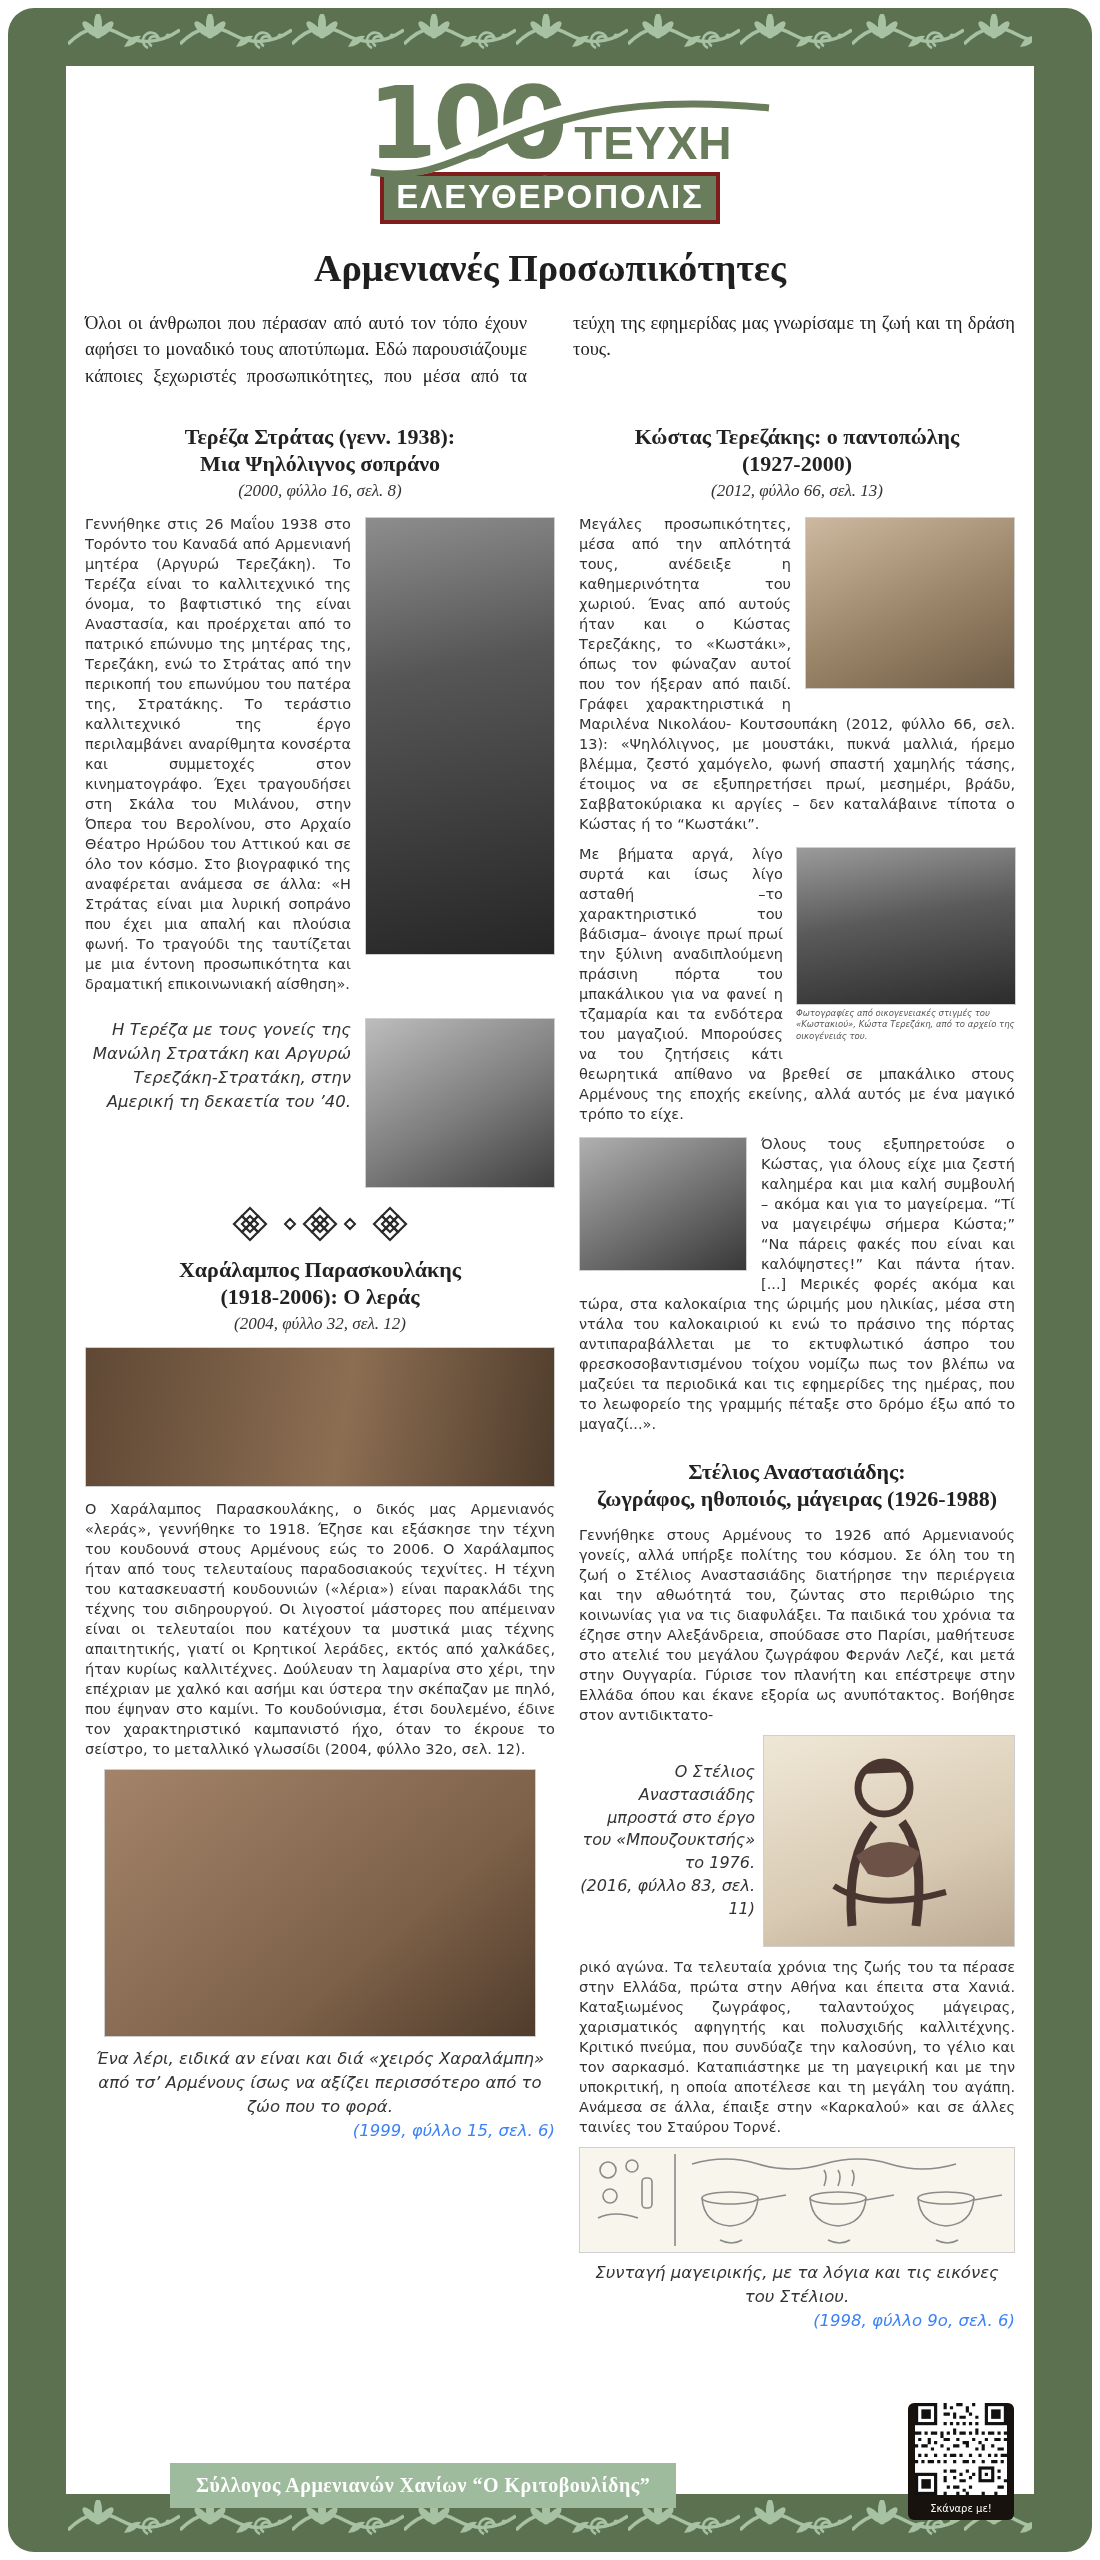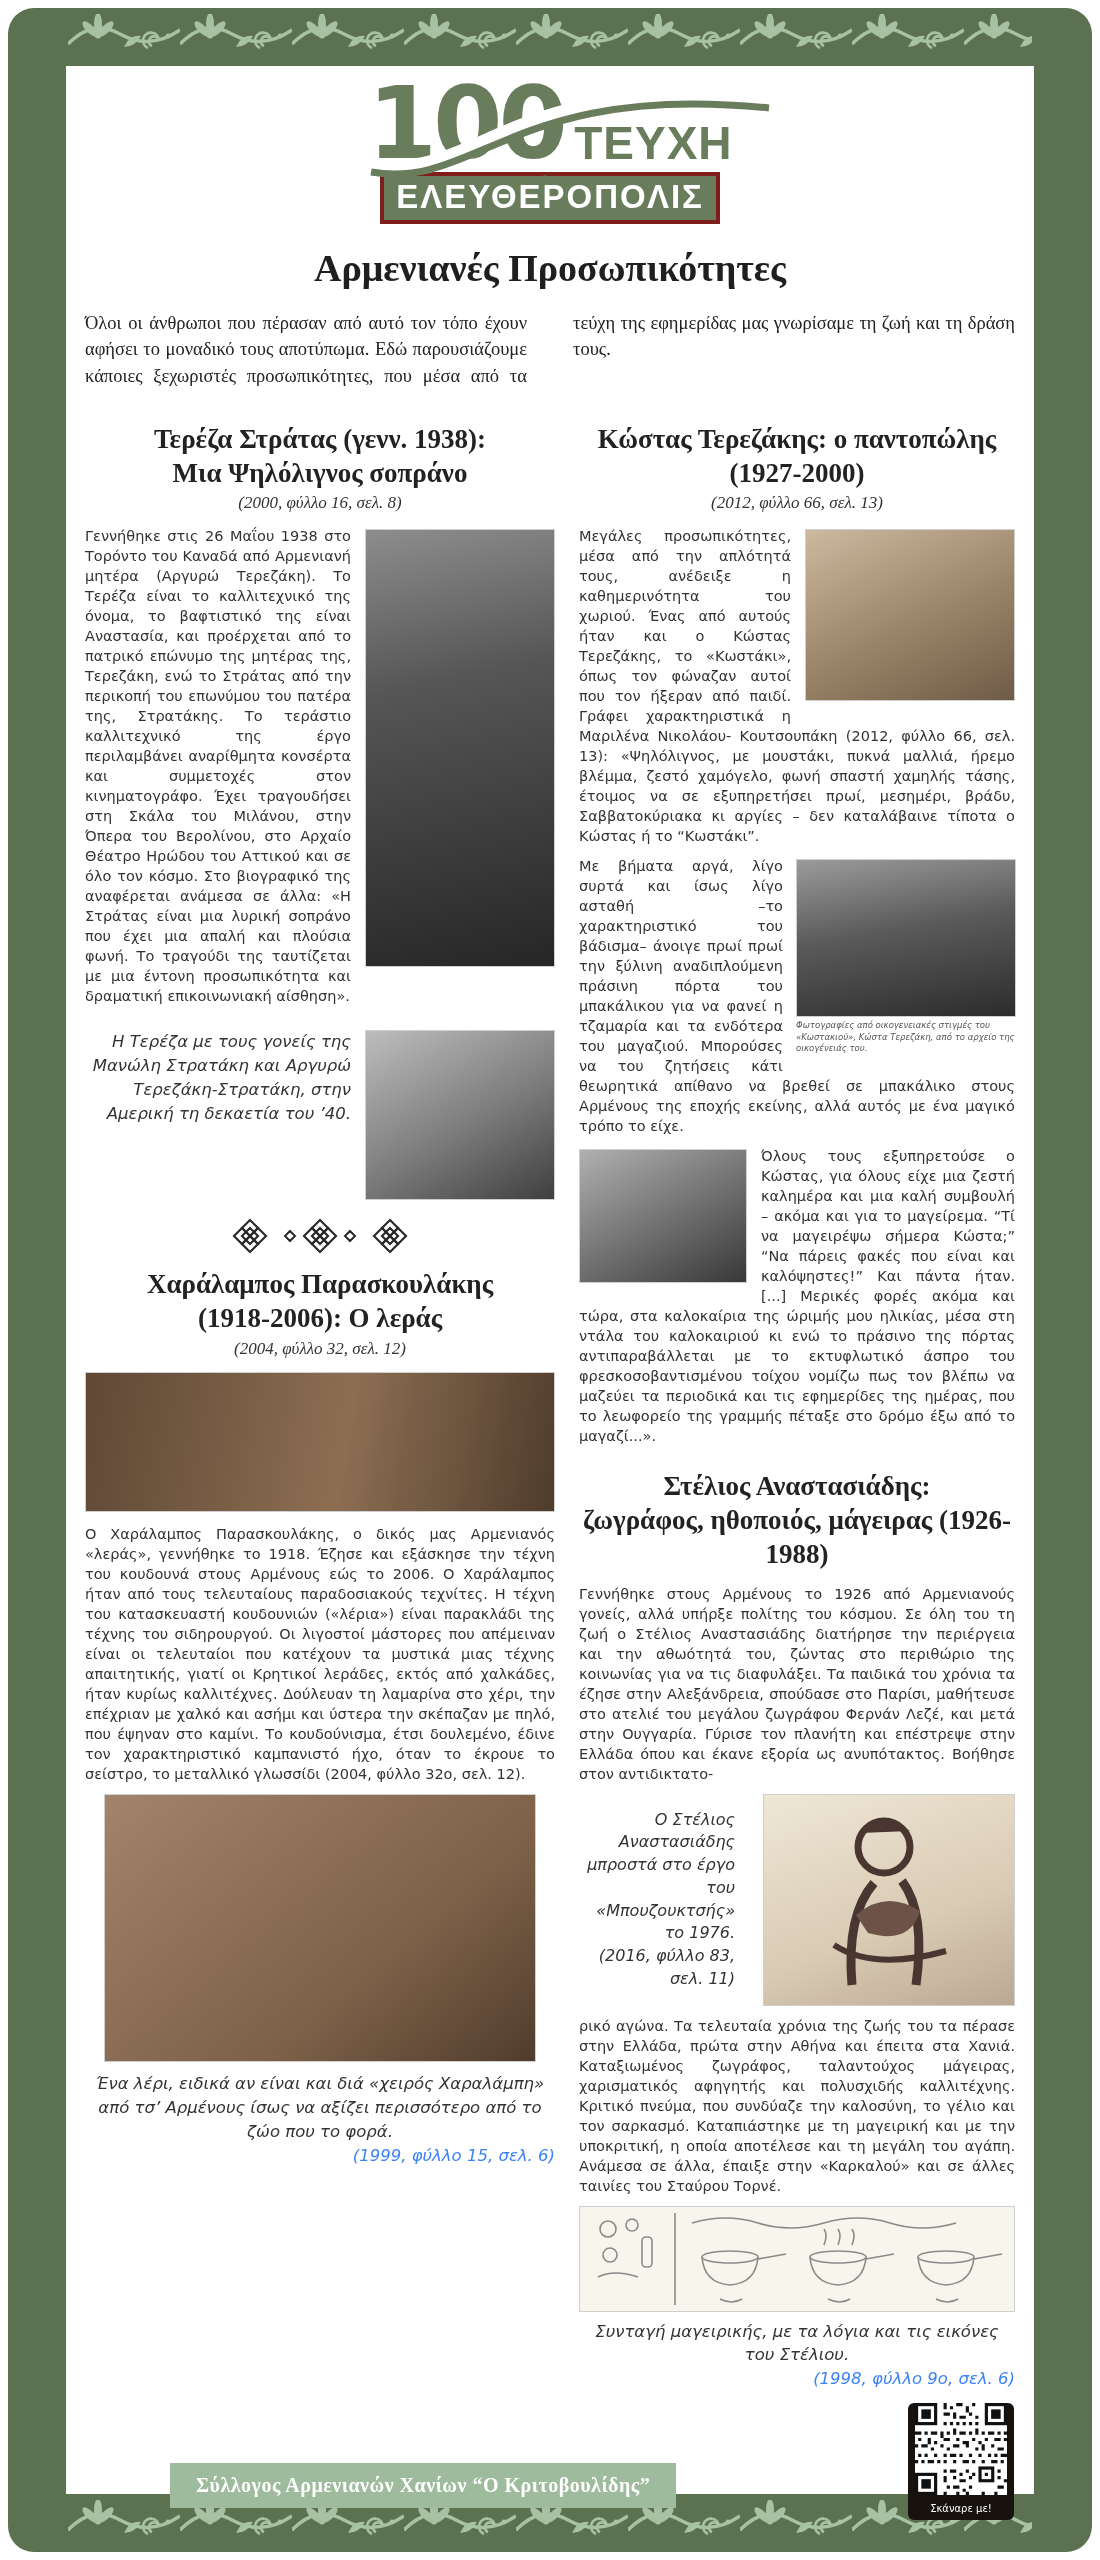--- a/index.html
+++ b/index.html
@@ -33,21 +33,21 @@
   
   h1.main-title{font-family:"Liberation Serif",serif; font-weight:bold; font-size:38px;
                 text-align:center; color:#1f1f1f; margin:22px 0 20px;}
   .intro{column-count:2; column-gap:46px; font-family:"Liberation Serif",serif; font-size:18.5px;
          line-height:1.42; text-align:justify; color:#222;}
   
   .cols{display:flex; gap:24px; margin-top:26px;}
   .col{min-width:0;}
   .col.left{width:470px;}
   .col.right{width:436px;}
-  h2.art-title{font-family:"Liberation Serif",serif; font-weight:bold; font-size:27px;
+  h2.art-title{font-family:"Liberation Serif",serif; font-weight:bold; font-size:22px;
                line-height:1.25; text-align:center; color:#222; margin-top:8px;}
   .art-ref{font-family:"Liberation Serif",serif; font-style:italic; font-size:17px;
            text-align:center; color:#333; margin:3px 0 13px;}
   .body{font-size:14.5px; line-height:20px; text-align:justify; color:#333; margin-bottom:10px;}
   .ph{border:1px solid #cfcfcf;}
   .fr{float:right; margin:3px 0 8px 14px;}
   .fl{float:left; margin:3px 14px 8px 0;}
   .clear{clear:both;}
   
   .stratas-photo{width:190px; height:438px; background:linear-gradient(168deg,#8d8d8d 0%,#565656 35%,#262626 100%);}
@@ -59,21 +59,21 @@
                   background:linear-gradient(100deg,#5f4835,#8c6e52 55%,#4f3c2c);}
   .workman-photo{width:432px; height:268px; margin:10px auto 10px; display:block;
                  background:linear-gradient(140deg,#a3846a,#7c6048 65%,#503c2c);}
   .caption-block{font-style:italic; font-size:16.5px; line-height:1.45; color:#333; text-align:center;}
   .caption-ref{font-style:italic; font-size:16.5px; color:#3b82f6; text-align:right; margin-top:2px;}
   .cafe-photo{width:210px; height:172px; background:linear-gradient(155deg,#cdb9a0,#9a8468 55%,#6f5c47);}
   .wedding-wrap{float:right; width:219px; margin:3px 0 6px 13px;}
   .wedding-photo{width:220px; height:158px; background:linear-gradient(170deg,#9b9b9b,#5a5a5a 45%,#2c2c2c);}
   .tiny-cap{font-style:italic; font-size:8.5px; line-height:1.35; color:#555; margin-top:3px; text-align:left;}
   .table-photo{width:168px; height:134px; background:linear-gradient(150deg,#b0b0b0,#6e6e6e 55%,#383838);}
-  .paint-row{display:flex; gap:28px; margin:8px 0 10px;}
+  .paint-row{display:flex; gap:8px; margin:8px 0 10px;}
   .paint-cap{flex:1; font-style:italic; font-size:16px; line-height:1.42; text-align:right; color:#333; align-self:center;}
   .painting{width:252px; height:212px; background:linear-gradient(160deg,#efe7d6,#d9cbb4 60%,#bba893);}
   .recipe{width:436px; height:106px; background:#f8f5ec; margin-top:10px;}
   
   .banner{position:absolute; left:170px; bottom:52px; background:var(--banner-green); color:#fff;
           font-family:"Liberation Serif",serif; font-weight:bold; font-size:20px;
           padding:11px 26px; letter-spacing:.5px;}
   .qr-block{position:absolute; right:86px; bottom:40px; width:106px; background:#17120e;
             border-radius:6px; padding:0 7px 6px; text-align:center;}
   .qr-label{color:#fff; font-size:10px; margin-top:4px; font-family:"DejaVu Sans",sans-serif;}

